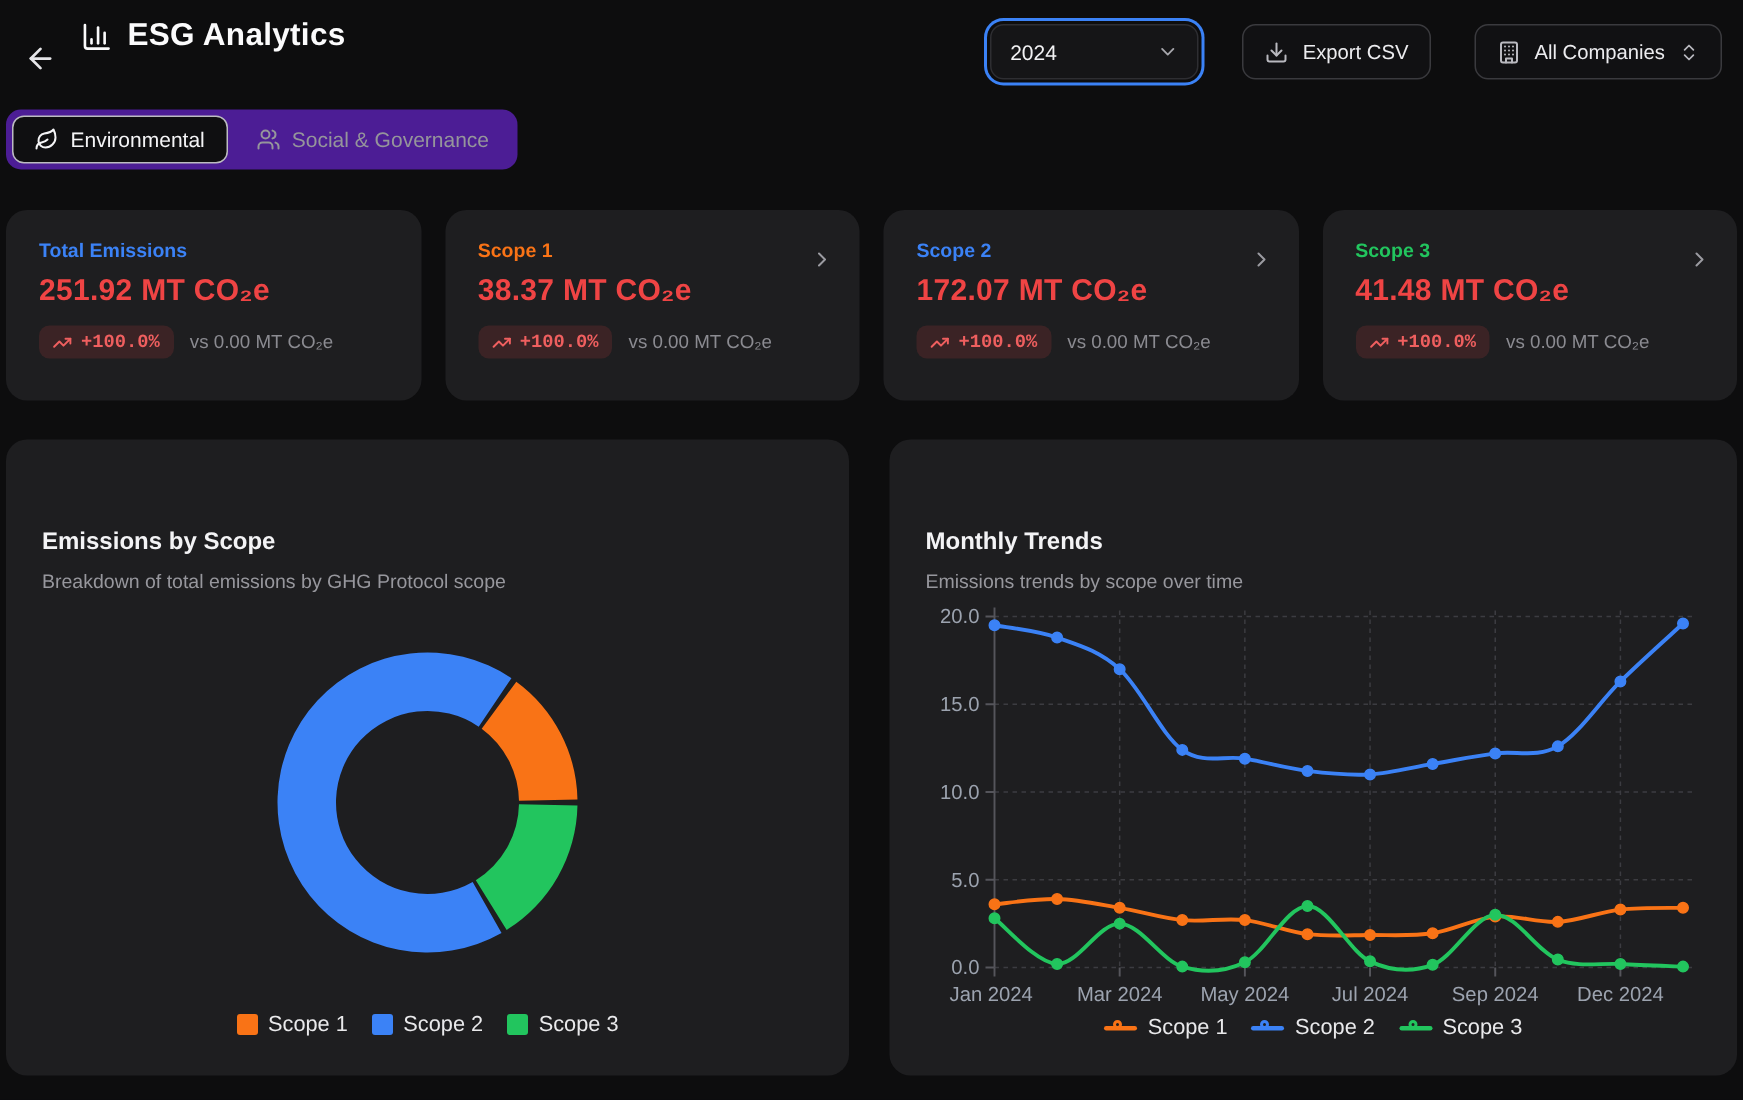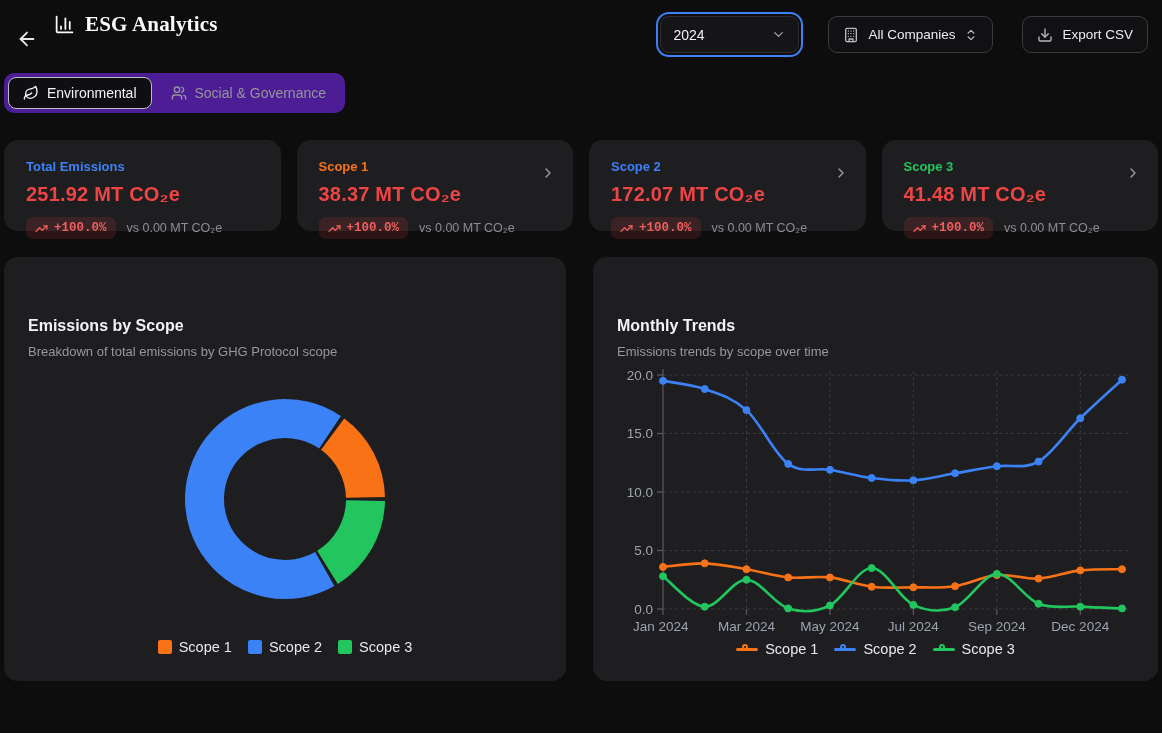--- a/index.html
+++ b/index.html
@@ -10,21 +10,21 @@
     font-family:"Liberation Sans", sans-serif;
   }
   svg { display:block; }
 
   
   .header { display:flex; align-items:flex-start; padding:12px 10px 0 12px; }
   .back-btn {
     background:none; border:none; color:#e6e6e9; padding:4px; margin-top:12px;
     cursor:pointer; display:flex;
   }
-  .title-block { margin-left:12px;font-family:Liberation Serif, serif; }
+  .title-block { margin-left:12px; }
   .title-row { display:flex; align-items:center; gap:10px; }
   .app-title { font-size:21px; font-weight:700; color:#fbfbfc; letter-spacing:.2px; }
   .subtitle { margin-top:7px; font-size:14px; color:#9a9da3; }
   .controls { margin-left:auto; display:flex; align-items:flex-start; gap:29px; padding-top:4px; padding-right:4px; }
   .year-select {
     display:flex; align-items:center; justify-content:space-between;
     width:139px; height:37px; padding:0 12px;
     background:#151517; border:1px solid #2e2e32; border-radius:9px;
     box-shadow:0 0 0 2px #0d0d0e, 0 0 0 4px #3b82f6;
     font-size:14px; color:#f2f2f4; cursor:pointer;
@@ -43,21 +43,21 @@
   }
   .tab {
     display:flex; align-items:center; gap:8px; padding:7px 14px;
     border-radius:8px; font-size:14px; color:#95959b; border:1px solid transparent;
     background:none; cursor:pointer; font-family:inherit;
   }
   .tab.active { background:#0f0f11; border-color:#bcbcc1; color:#f4f4f6; }
 
   
   .metrics { display:grid; grid-template-columns:repeat(4,1fr); gap:16px; padding:0 4px; margin-top:27px; }
-  .metric-card { position:relative; background:#1e1e20; border-radius:14px; padding:19px 22px; height:91px; }
+  .metric-card { position:relative; background:#1e1e20; border-radius:14px; padding:19px 22px; height:127px; }
   .metric-label { font-size:13px; font-weight:600; }
   .metric-value { font-size:20px; font-weight:700; color:#ef4444; margin-top:9px; letter-spacing:.2px; }
   .metric-foot { display:flex; align-items:center; gap:11px; margin-top:11px; }
   .badge {
     display:inline-flex; align-items:center; gap:6px;
     background:rgba(239,68,68,.14); color:#ef5f5f;
     font-size:12.5px; font-weight:600; padding:4px 9px; border-radius:7px;font-family:Liberation Mono, monospace;
   }
   .vs { font-size:12.5px; color:#8b8b91; }
   .chev { position:absolute; top:25px; right:17px; color:#9b9ba1; }
@@ -109,42 +109,42 @@
       <span>2024</span>
       <span style="display:flex;color:#a6a6ac;">
         <svg width="15" height="15" viewBox="0 0 24 24" fill="none" stroke="currentColor" stroke-width="2" stroke-linecap="round" stroke-linejoin="round">
             <path d="m6 9 6 6 6-6"></path>
           </svg>
       </span>
     </div>
     <button class="ctl-btn">
       <span class="muted-ic">
         <svg width="16" height="16" viewBox="0 0 24 24" fill="none" stroke="currentColor" stroke-width="2" stroke-linecap="round" stroke-linejoin="round">
+            <path d="M21 15v4a2 2 0 0 1-2 2H5a2 2 0 0 1-2-2v-4"></path>
+            <path d="m7 10 5 5 5-5"></path>
+            <path d="M12 15V3"></path>
+          </svg>
+      </span>
+      <span>Export CSV</span>
+    </button>
+    <button class="ctl-btn">
+      <span class="muted-ic">
+        <svg width="16" height="16" viewBox="0 0 24 24" fill="none" stroke="currentColor" stroke-width="2" stroke-linecap="round" stroke-linejoin="round">
             <rect x="4" y="2" width="16" height="20" rx="2"></rect>
             <path d="M9 22v-4h6v4"></path>
             <path d="M8 6h.01M16 6h.01M12 6h.01M12 10h.01M12 14h.01M16 10h.01M16 14h.01M8 10h.01M8 14h.01"></path>
           </svg>
       </span>
       <span>All Companies</span>
       <span class="muted-ic">
         <svg width="14" height="14" viewBox="0 0 24 24" fill="none" stroke="currentColor" stroke-width="2" stroke-linecap="round" stroke-linejoin="round">
             <path d="m7 15 5 5 5-5"></path>
             <path d="m7 9 5-5 5 5"></path>
           </svg>
       </span>
-    </button>
-    <button class="ctl-btn">
-      <span class="muted-ic">
-        <svg width="16" height="16" viewBox="0 0 24 24" fill="none" stroke="currentColor" stroke-width="2" stroke-linecap="round" stroke-linejoin="round">
-            <path d="M21 15v4a2 2 0 0 1-2 2H5a2 2 0 0 1-2-2v-4"></path>
-            <path d="m7 10 5 5 5-5"></path>
-            <path d="M12 15V3"></path>
-          </svg>
-      </span>
-      <span>Export CSV</span>
     </button>
   </div>
 </div>
 
 
 <div class="tabs">
   <button class="tab active">
     <span style="display:flex;">
       <svg width="16" height="16" viewBox="0 0 24 24" fill="none" stroke="currentColor" stroke-width="2" stroke-linecap="round" stroke-linejoin="round">
           <path d="M11 20A7 7 0 0 1 9.8 6.1C15.5 5 17 4.48 19 2c1 2 2 4.18 2 8 0 5.5-4.78 10-10 10Z"></path>

